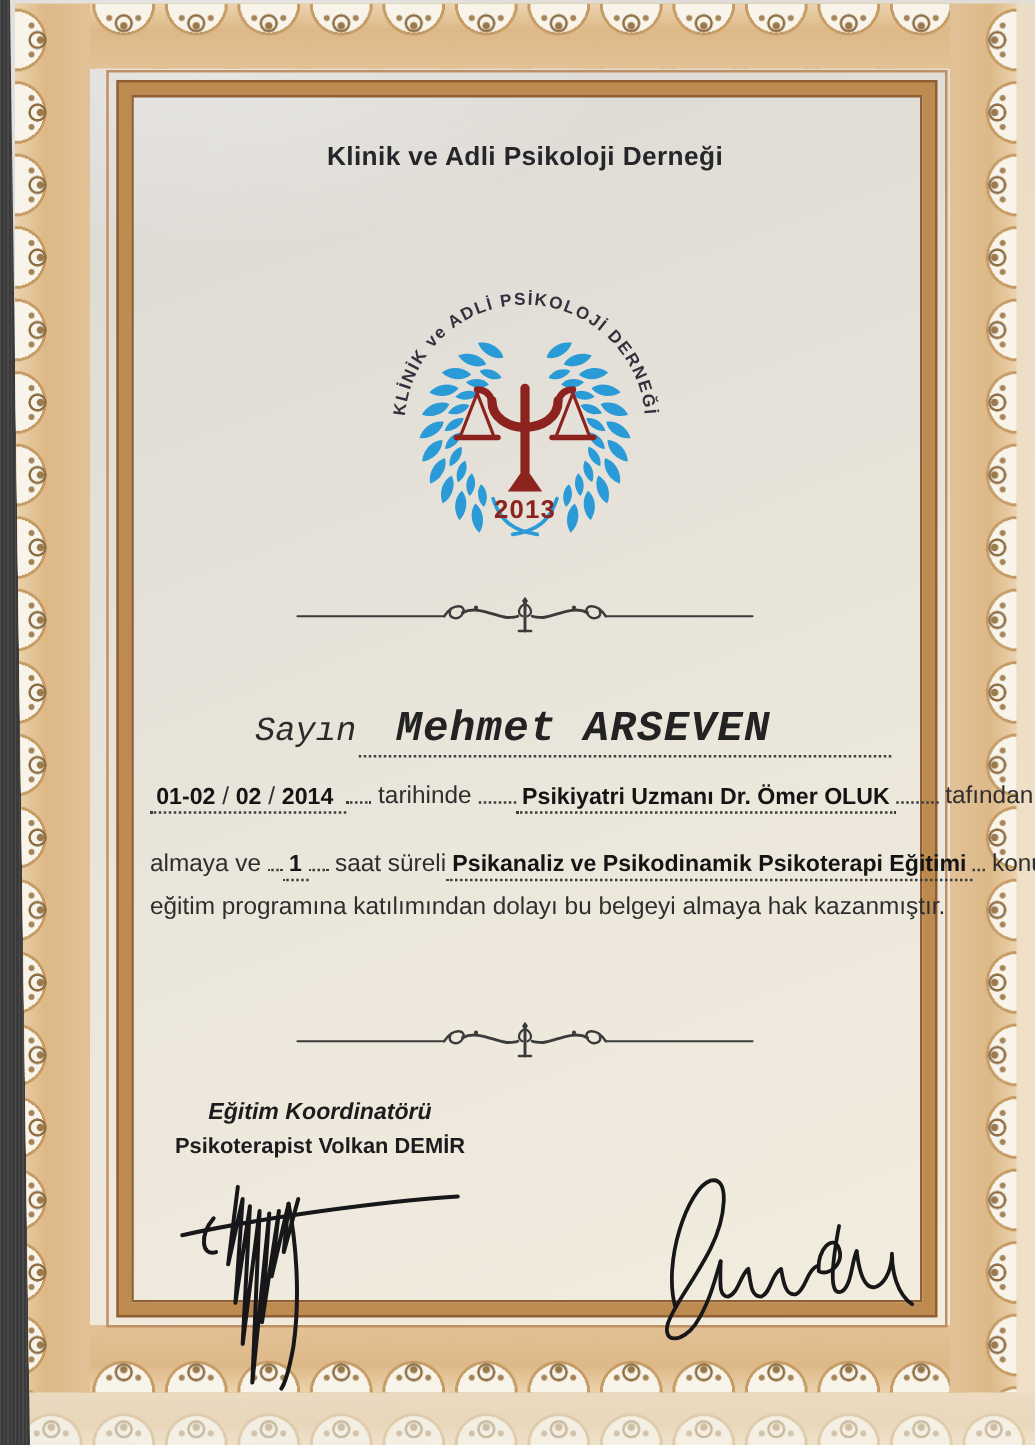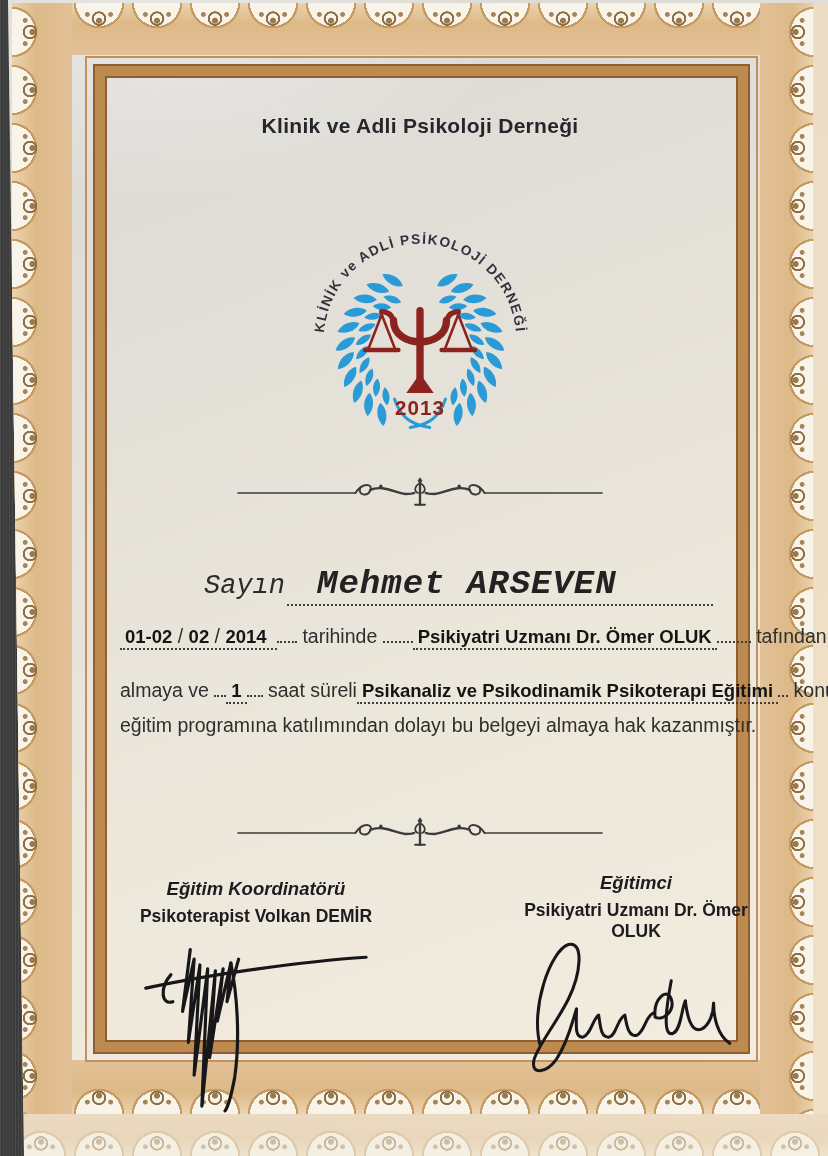--- a/index.html
+++ b/index.html
@@ -224,24 +224,20 @@
           <path d="M190 9 c-5 2 -7 8 -2 10 M190 9 c5 2 7 8 2 10" stroke-width="1.8"></path>
           <path d="M185 31 h10" stroke-width="2"></path>
           <path d="M190 3 l2.5 3.5 -2.5 3.5 -2.5 -3.5 Z" fill="#3b3b3b" stroke="none"></path>
         </g>
       </svg>
 
       <div class="sigblock sigL">
         <div class="sigrole">Eğitim Koordinatörü</div>
         <div class="signame">Psikoterapist Volkan DEMİR</div>
       </div>
-      <div class="sigblock sigR">
-        <div class="sigrole">Eğitimci</div>
-        <div class="signame">Psikiyatri Uzmanı Dr. Ömer OLUK</div>
-      </div>
 
       <svg class="sigdraw sigdrawL" viewBox="0 0 240 190">
         <g stroke="#17171a" fill="none" stroke-width="3.3" stroke-linejoin="round" stroke-linecap="round">
           <path d="M6 60 C70 46 170 32 234 28"></path>
           <path d="M32 46 C20 60 22 78 34 74"></path>
           <path d="M52 20 L44 84 L56 30 L50 116 L62 36 L56 150 L70 40 L64 182 L78 42 L72 132 L86 40 L80 94 L94 34 L90 74 L102 30"></path>
           <path d="M94 34 C100 64 104 110 98 152 C94 174 90 184 88 187"></path>
         </g>
       </svg>
       <svg class="sigdraw sigdrawR" viewBox="0 0 250 160">

